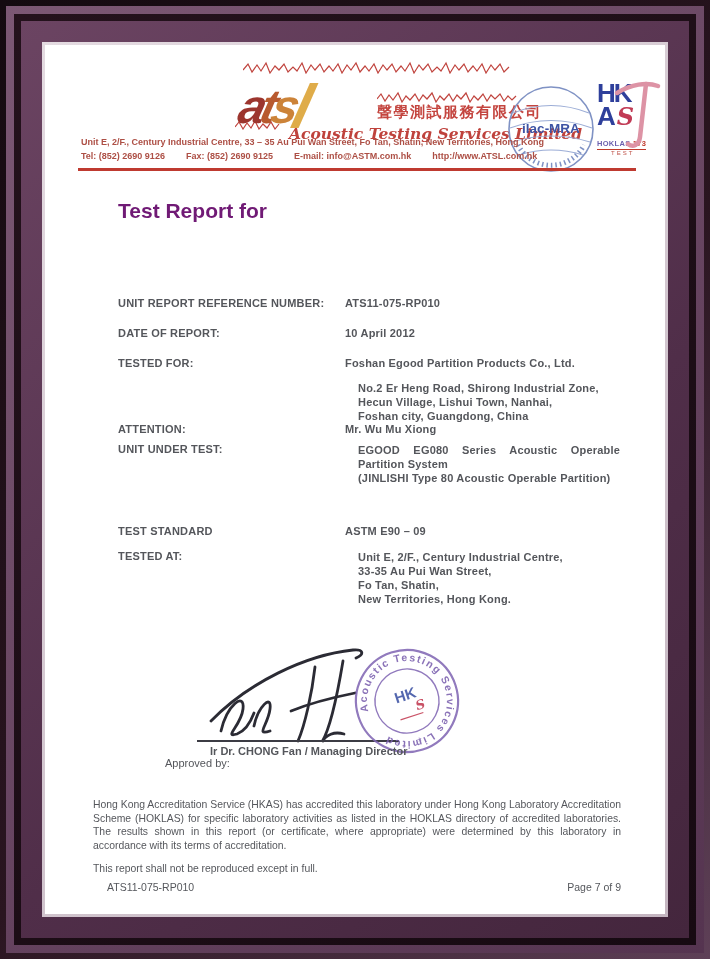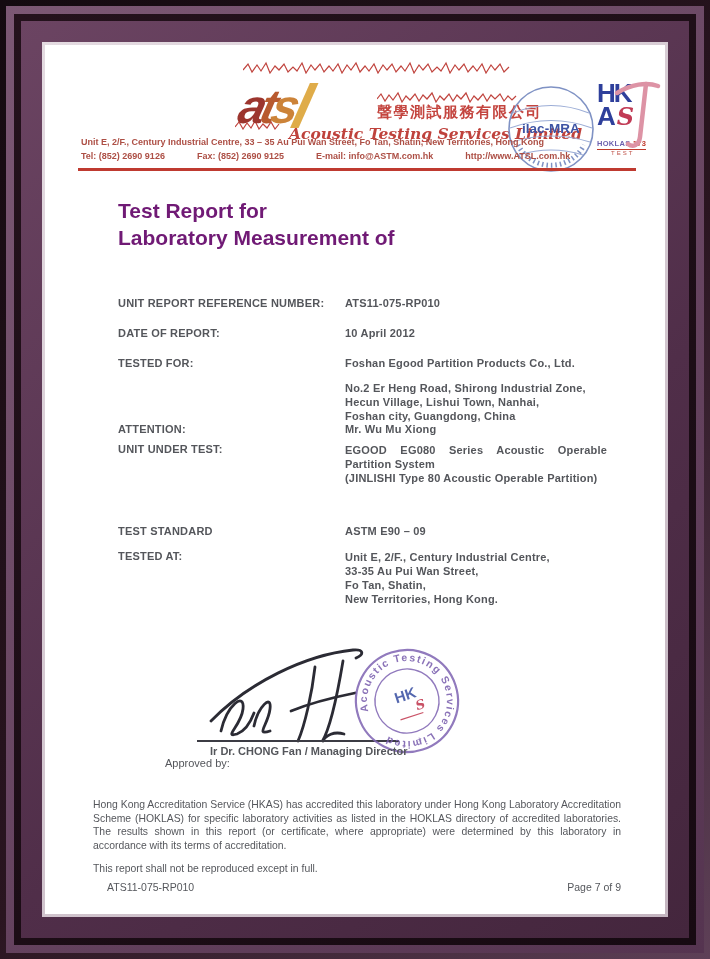--- a/index.html
+++ b/index.html
@@ -18,21 +18,21 @@
   .wave { position:absolute; }
   .atsl-logo { position:absolute; left:196px; top:26px; transform:skewX(-14deg); font-style:italic; font-weight:900; font-size:48px; line-height:1; letter-spacing:-5px; }
   .atsl-logo .l-a { color:#9c352e; }
   .atsl-logo .l-t { color:#b85a2f; }
   .atsl-logo .l-s { color:#cc8338; }
   .atsl-logo .l-l { color:#dfac49; font-size:62px; position:relative; top:5px; }
   .cn-name { position:absolute; left:332px; top:58px; font-size:15px; font-weight:bold; color:#c4453f; letter-spacing:1.5px; white-space:nowrap; }
   .en-name { position:absolute; left:244px; top:79px; font-family:"DejaVu Serif", serif; font-style:italic; font-weight:bold; font-size:15.5px; color:#bf423c; white-space:nowrap; }
   .hdr-address { position:absolute; left:36px; top:92px; font-size:9px; font-weight:600; color:#ad4f45; white-space:nowrap; }
   .hdr-contact { position:absolute; left:36px; top:106px; font-size:9px; font-weight:600; color:#ad4f45; white-space:nowrap; }
-  .hdr-contact span { margin-right:32px; }
+  .hdr-contact span { margin-right:21px; }
   .red-rule { position:absolute; left:33px; top:123px; width:558px; height:2.5px; background:#bf3a30; }
 
   .ilac-mark { position:absolute; left:462px; top:40px; }
   .hkas-block { position:absolute; left:552px; top:38px; width:62px; text-align:left; }
   .hkas-hk { font-weight:900; font-size:26px; line-height:21px; color:#2e3f9b; letter-spacing:-2px; }
   .hkas-as { line-height:24px; position:relative; }
   .hkas-a { font-weight:900; font-size:26px; color:#2e3f9b; }
   .hkas-s { font-family:"DejaVu Serif", serif; font-style:italic; font-weight:bold; font-size:24px; color:#c13b55; margin-left:1px; }
   .hkas-accent { position:absolute; left:16px; top:-4px; pointer-events:none; }
   .hoklas-line { margin-top:5px; font-size:7.5px; font-weight:bold; letter-spacing:0.3px; border-bottom:1.5px solid #c0392b; display:inline-block; padding-bottom:1px; }
@@ -40,21 +40,21 @@
   .hoklas-num { color:#c0392b; }
   .hoklas-sub { font-size:6px; color:#c0554b; letter-spacing:2px; margin-left:14px; }
 
   
   .doc-title { position:absolute; left:73px; top:152px; font-size:21px; line-height:27px; font-weight:bold; color:#701a75; }
 
   
   .frow { position:absolute; left:73px; width:492px; }
   .flabel { position:absolute; left:0; top:0; width:225px; font-size:11px; font-weight:bold; letter-spacing:0.2px; }
   .fvalue { position:absolute; left:227px; top:0; width:262px; font-size:11px; font-weight:bold; letter-spacing:0.2px; }
-  .ml { white-space:pre-line; line-height:14px; }
+  .ml { white-space:pre-line; line-height:14px;margin-left:13px; }
   .just { text-align:justify; }
 
   
   .approved-label { position:absolute; left:120px; top:712px; font-size:11px; }
   .sig-svg { position:absolute; left:148px; top:596px; }
   .sig-line { position:absolute; left:152px; top:695px; width:202px; height:1.5px; background:#3c3c44; }
   .stamp { position:absolute; left:306px; top:600px; transform:rotate(-18deg); opacity:0.88; }
   .signatory { position:absolute; left:155px; top:700px; font-size:11px; font-weight:600;padding-left:10px; }
   .credentials { position:absolute; left:155px; top:714px; font-size:11px; font-weight:600; white-space:pre-line; line-height:15px; }
 
@@ -110,21 +110,20 @@
       </div>
 
       <div class="hdr-address">Unit E, 2/F., Century Industrial Centre, 33 – 35 Au Pui Wan Street, Fo Tan, Shatin, New Territories, Hong Kong</div>
       <div class="hdr-contact">
         <span>Tel: (852) 2690 9126</span><span>Fax: (852) 2690 9125</span><span>E-mail: info@ASTM.com.hk</span><span>http://www.ATSL.com.hk</span>
       </div>
       <div class="red-rule"></div>
 
       <div class="doc-title">
         <div>Test Report for</div>
-        <div>Laboratory Measurement of</div>
       </div>
 
       <div class="frow" style="top:252px">
         <div class="flabel">UNIT REPORT REFERENCE NUMBER:</div>
         <div class="fvalue">ATS11-075-RP010</div>
       </div>
       <div class="frow" style="top:282px">
         <div class="flabel">DATE OF REPORT:</div>
         <div class="fvalue">10 April 2012</div>
       </div>

